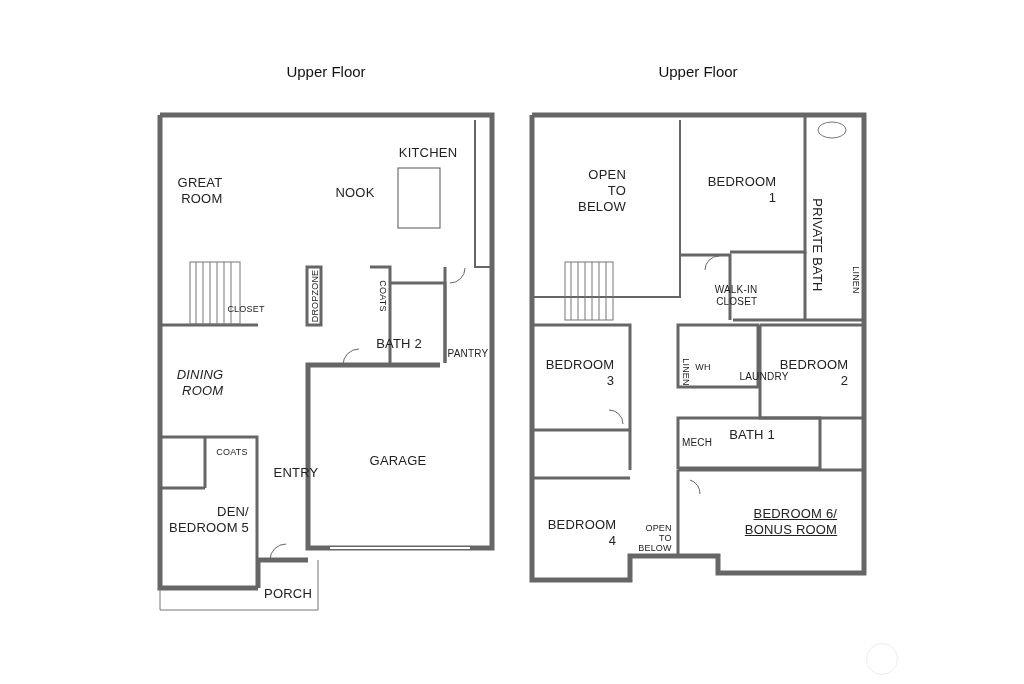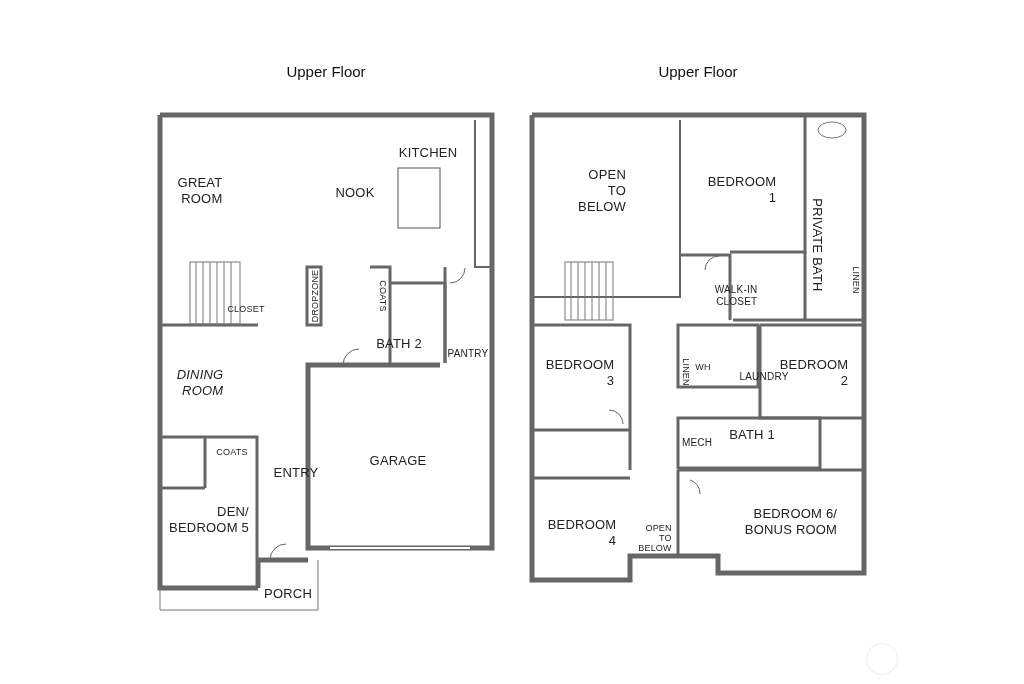--- a/index.html
+++ b/index.html
@@ -134,16 +134,16 @@
 3</div>
 <div class="lbl" style="left:814px;top:373px;">BEDROOM
 2</div>
 <div class="lbl sm" style="left:697px;top:443px;">MECH</div>
 <div class="lbl" style="left:752px;top:435px;">BATH 1</div>
 <div class="lbl" style="left:582px;top:533px;">BEDROOM
 4</div>
 <div class="lbl xs" style="left:655px;top:538px;">OPEN
 TO
 BELOW</div>
-<div class="lbl" style="left:791px;top:522px;">BEDROOM 6/
+<div class="lbl" style="left:791px;top:522px;text-decoration:underline;">BEDROOM 6/
 BONUS ROOM</div>
 
 <div class="watermark"></div>
 
 </body></html>

